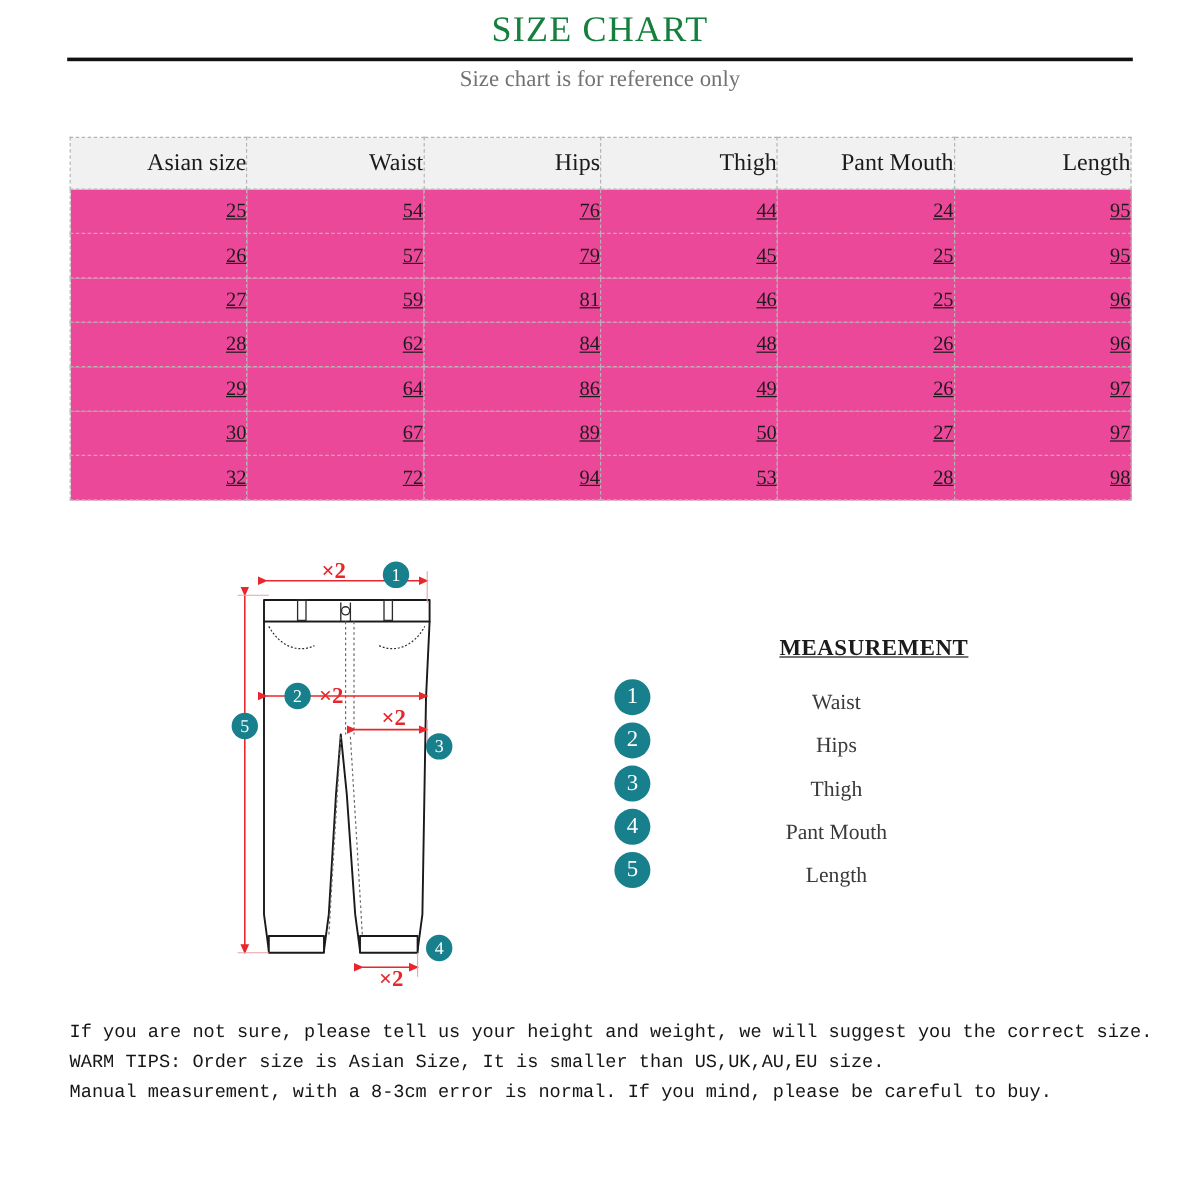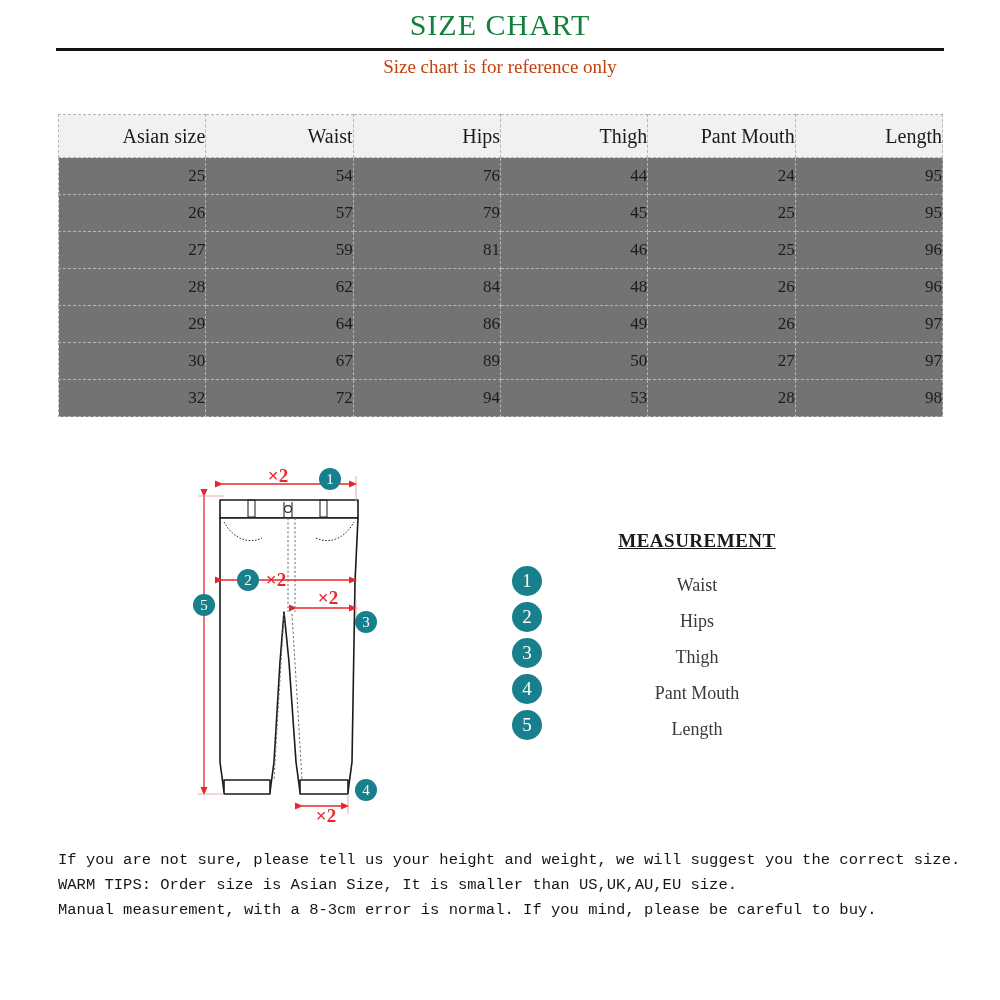--- a/index.html
+++ b/index.html
@@ -36,21 +36,21 @@
     height: 0;
     border-top: 3px solid #111;
   }
   #subtitle {
     position: absolute;
     top: 56px;
     left: 0;
     width: 1000px;
     text-align: center;
     font-size: 19px;
-    color: #c2410c;
+    color: #737373;
   }
 
   
   #size-table {
     position: absolute;
     top: 114px;
     left: 58px;
     width: 885px;
     border-collapse: collapse;
     table-layout: fixed;
@@ -62,24 +62,25 @@
     font-weight: normal;
     color: #1b1b1b;
   }
   #size-table thead th {
     background: #f1f1f1;
     font-size: 20px;
     height: 42px;
     padding: 0;
   }
   #size-table tbody td {
-    background: #737373;
+    background: #ec4899;
     font-size: 17px;
     height: 36px;
     padding: 0;
+    text-decoration: underline;
   }
 
   
   #diagram {
     position: absolute;
     left: 180px;
     top: 462px;
     width: 230px;
     height: 380px;
   }
@@ -90,21 +91,21 @@
     position: absolute;
     left: 512px;
     top: 530px;
     width: 300px;
   }
   #legend-title {
     position: absolute;
     left: 75px;
     top: 0;
     width: 220px;
-    text-align: center;
+    text-align: right;
     font-size: 19px;
     font-weight: bold;
     color: #1b1b1b;
     text-decoration: underline;
     letter-spacing: 0.5px;
   }
   .legend-row {
     position: absolute;
     left: 0;
     width: 300px;

